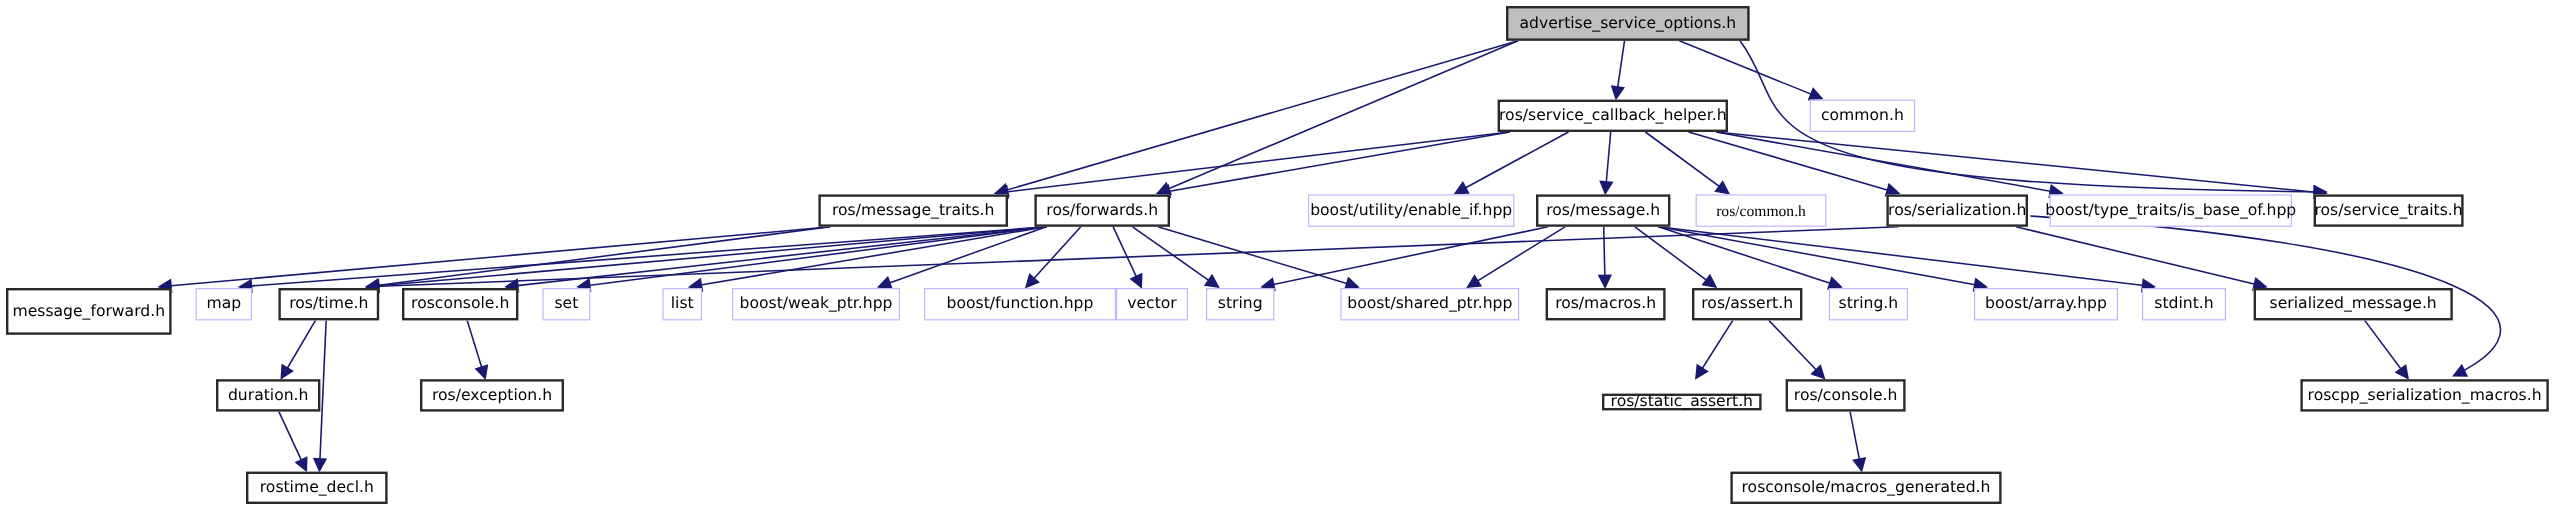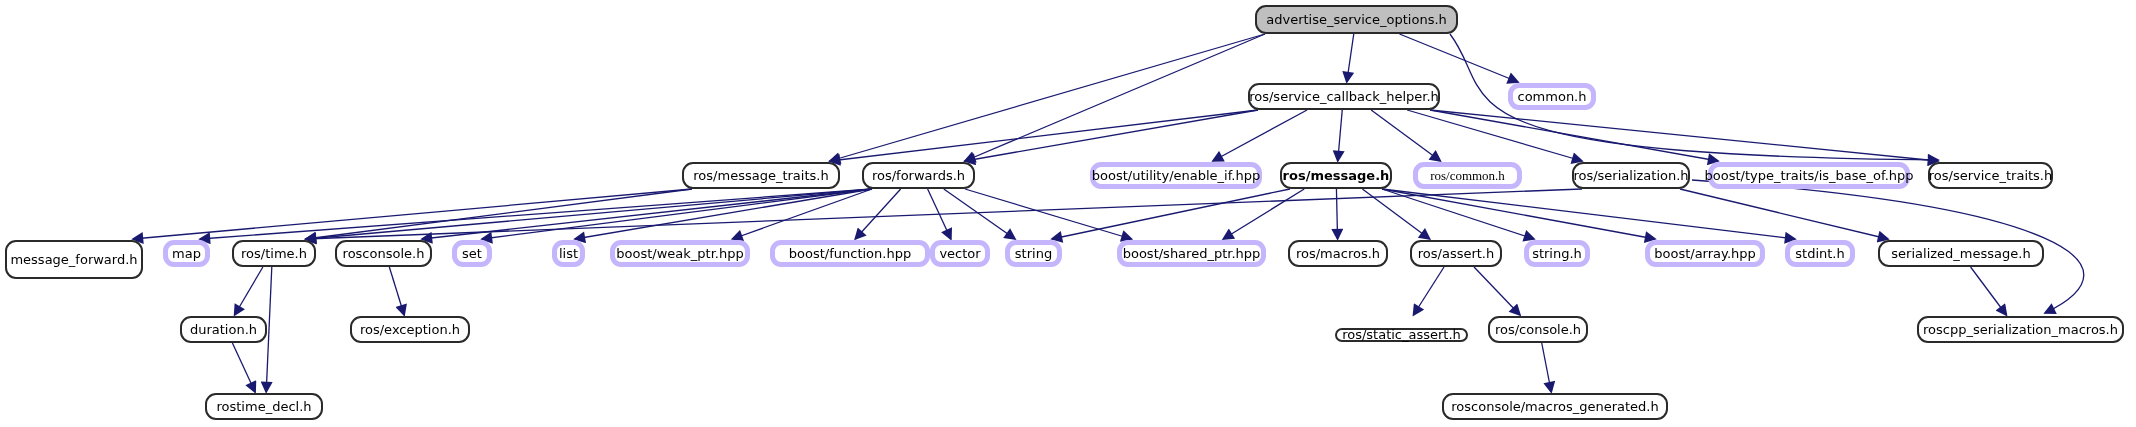--- a/index.html
+++ b/index.html
@@ -27,24 +27,23 @@
     box-sizing: border-box;
     background: #ffffff;
     display: flex;
     align-items: center;
     justify-content: center;
     font-size: 13px;
     line-height: 14px;
     color: #000000;
     white-space: nowrap;
     cursor: pointer;
-    border-radius: 11px;
   }
   .node.internal { border: 2px solid #2a2a2a; }
-  .node.external { border: 5px solid #c4b5fd; }
+  .node.external { border: 1px solid #c4b5fd; }
   .node.main {
     border: 2px solid #2a2a2a;
     background: #bfbfbf;
   }
 </style>
 </head>
 <body>
 
 <div id="graph">
   <svg id="edges" viewBox="0 0 2136 427" xmlns="http://www.w3.org/2000/svg">
@@ -99,21 +98,21 @@
         <path d="M1970.58,267 L2006.42,315" marker-end="url(#arrow)"></path>
       </g>
   </svg>
   <div id="nodes">
       <div class="node main" style="left: 1255px; top: 5px; width: 203px; height: 29px;">advertise_service_options.h</div>
       <div class="node internal" style="left: 1248px; top: 83px; width: 192px; height: 27px;">ros/service_callback_helper.h</div>
       <div class="node external" style="left: 1508px; top: 83px; width: 88px; height: 27px;">common.h</div>
       <div class="node internal" style="left: 682px; top: 162px; width: 158px; height: 27px;">ros/message_traits.h</div>
       <div class="node internal" style="left: 862px; top: 162px; width: 113px; height: 27px;">ros/forwards.h</div>
       <div class="node external" style="left: 1090px; top: 162px; width: 172px; height: 27px;">boost/utility/enable_if.hpp</div>
-      <div class="node internal" style="left: 1280px; top: 162px; width: 112px; height: 27px; font-weight: bold;">ros/message.h</div>
+      <div class="node internal" style="left: 1280px; top: 162px; width: 112px; height: 27px;">ros/message.h</div>
       <div class="node external" style="left: 1413px; top: 162px; width: 109px; height: 27px; font-family: Liberation Serif, serif;">ros/common.h</div>
       <div class="node internal" style="left: 1572px; top: 162px; width: 118px; height: 27px;">ros/serialization.h</div>
       <div class="node external" style="left: 1708px; top: 162px; width: 202px; height: 27px;">boost/type_traits/is_base_of.hpp</div>
       <div class="node internal" style="left: 1928px; top: 162px; width: 125px; height: 27px;">ros/service_traits.h</div>
       <div class="node internal" style="left: 5px; top: 240px; width: 138px; height: 39px;">message_forward.h</div>
       <div class="node external" style="left: 163px; top: 240px; width: 47px; height: 27px;">map</div>
       <div class="node internal" style="left: 232px; top: 240px; width: 84px; height: 27px;">ros/time.h</div>
       <div class="node internal" style="left: 335px; top: 240px; width: 97px; height: 27px;">rosconsole.h</div>
       <div class="node external" style="left: 452px; top: 240px; width: 40px; height: 27px;">set</div>
       <div class="node external" style="left: 552px; top: 240px; width: 33px; height: 27px;">list</div>

